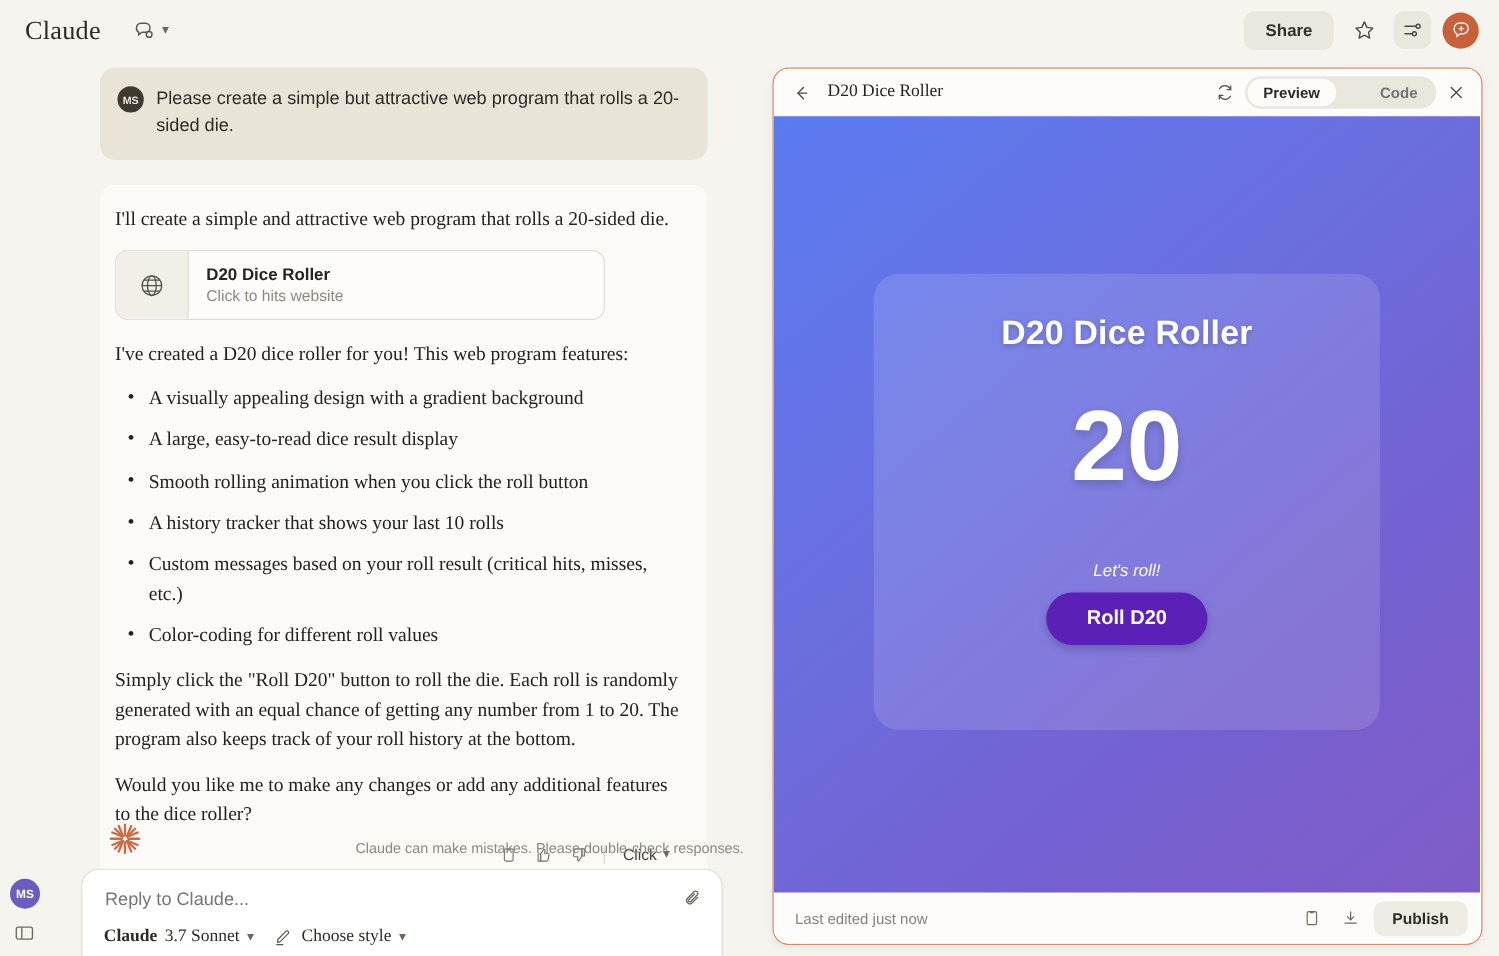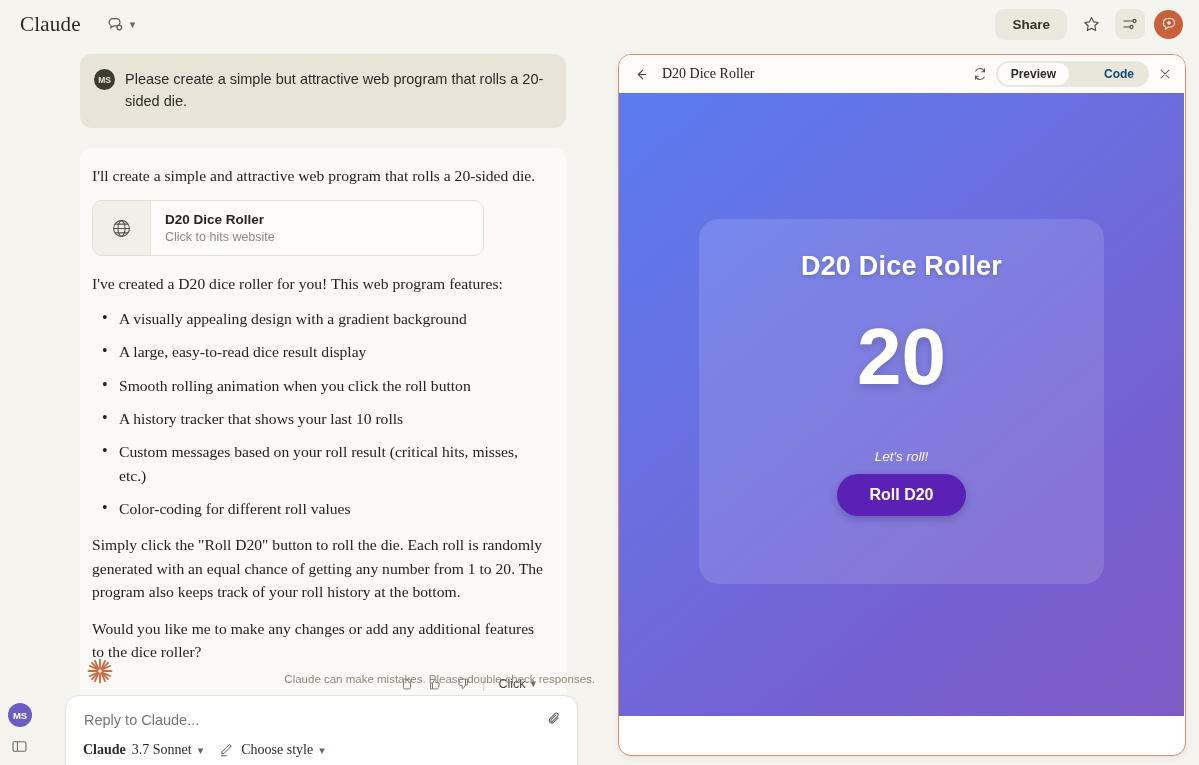--- a/index.html
+++ b/index.html
@@ -159,21 +159,21 @@
   .ap-header {
     height: 38px; background: #fdfcfa; display: flex; align-items: center;
     padding: 0 12px 0 14px; gap: 12px;
   }
   .ap-title { font-family: "Liberation Serif", serif; font-size: 14px; color: #23221e; }
   .ap-header-right { margin-left: auto; display: flex; align-items: center; gap: 8px; }
   .seg {
     display: flex; background: #e9e6dc; border-radius: 999px; padding: 2px; gap: 22px;
   }
   .seg-opt {
-    padding: 4px 13px; border-radius: 999px; font-size: 12px; color: #0c4a6e;
+    padding: 4px 13px; border-radius: 999px; font-size: 12px; color: #737373;
     cursor: pointer; font-weight: 600; border: none; background: transparent;
     font-family: "Liberation Sans", sans-serif;
   }
   .seg-opt.active { background: #fdfcfa; color: #2c2a24; }
 
   .ap-canvas {
     position: absolute; top: 38px; left: 0; width: 565px; height: 623px;
     background: linear-gradient(140deg, #5a7bf0 0%, #6a6fe0 38%, #7560d0 72%, #7f5cc6 100%);
     display: flex; align-items: center; justify-content: center;
   }
@@ -403,15 +403,33 @@
 
     <div class="ap-canvas">
       <div class="dice-card">
         <div class="dice-title">D20 Dice Roller</div>
         <div class="dice-value">20</div>
         <div class="dice-msg">Let's roll!</div>
         <button class="roll-btn">Roll D20</button>
       </div>
     </div>
 
+    <div class="ap-footer">
+      <span class="ap-footer-text">Last edited just now</span>
+      <div class="ap-footer-right">
+        <button class="act-btn">
+          <svg width="15" height="15" viewBox="0 0 20 20" fill="none" stroke="#6f6b60" stroke-width="1.3">
+            <rect x="5" y="3" width="10" height="14" rx="1.8"></rect>
+            <path d="M8 3.2h4v1.6H8z" fill="#6f6b60" stroke="none"></path>
+          </svg>
+        </button>
+        <button class="act-btn">
+          <svg width="15" height="15" viewBox="0 0 20 20" fill="none" stroke="#6f6b60" stroke-width="1.3" stroke-linecap="round">
+            <path d="M10 3.4v8.2M6.6 8.4L10 11.8l3.4-3.4"></path>
+            <path d="M4 15.4h12"></path>
+          </svg>
+        </button>
+        <button class="publish-btn">Publish</button>
+      </div>
+    </div>
   </div>
 
 </div>
 
 </body></html>

